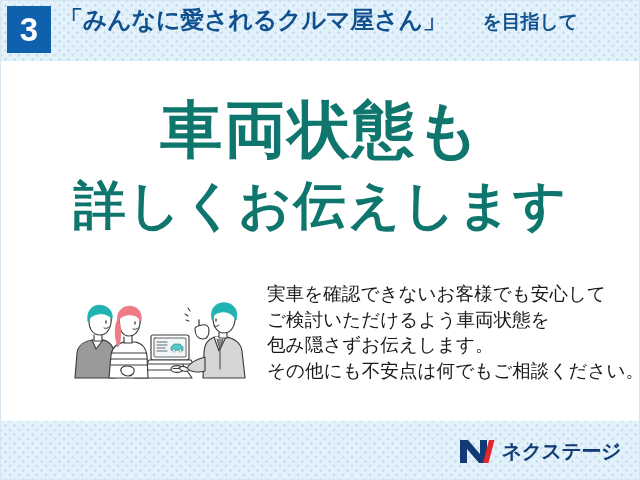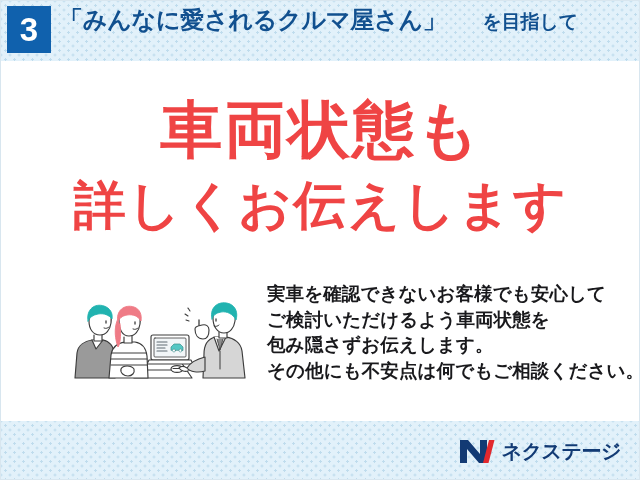--- a/index.html
+++ b/index.html
@@ -83,21 +83,21 @@
     margin-left: 36px;
   }
 
   
   #headline {
     position: absolute;
     left: 0;
     top: 92px;
     width: 640px;
     text-align: center;
-    color: #ef4444;
+    color: #0f766e;
     font-weight: bold;
     letter-spacing: 2px;
   }
   .headline-line {
     display: block;
     white-space: nowrap;
   }
   #headline-line-1 {
     font-size: 62px;
     line-height: 74px;
@@ -124,21 +124,21 @@
     height: 115px;
   }
 
   #body-copy {
     position: absolute;
     left: 266px;
     top: 4px;
     width: 360px;
     color: #19191c;
     font-size: 18.5px;
-    font-weight: bold;
+    font-weight: normal;
     line-height: 25.5px;
     letter-spacing: 0.1px;
   }
   .body-line {
     display: block;
     white-space: nowrap;
   }
 
   
   #brand-logo {

